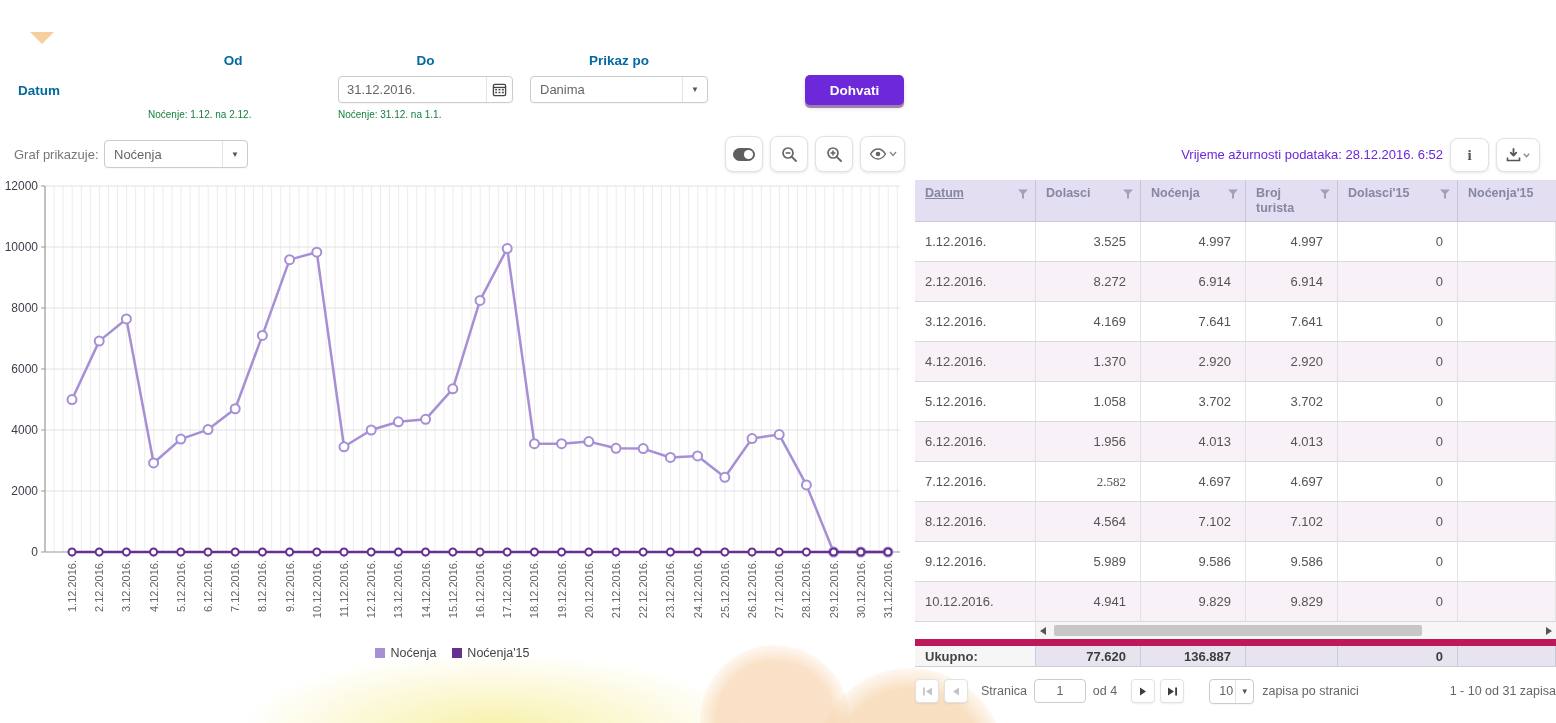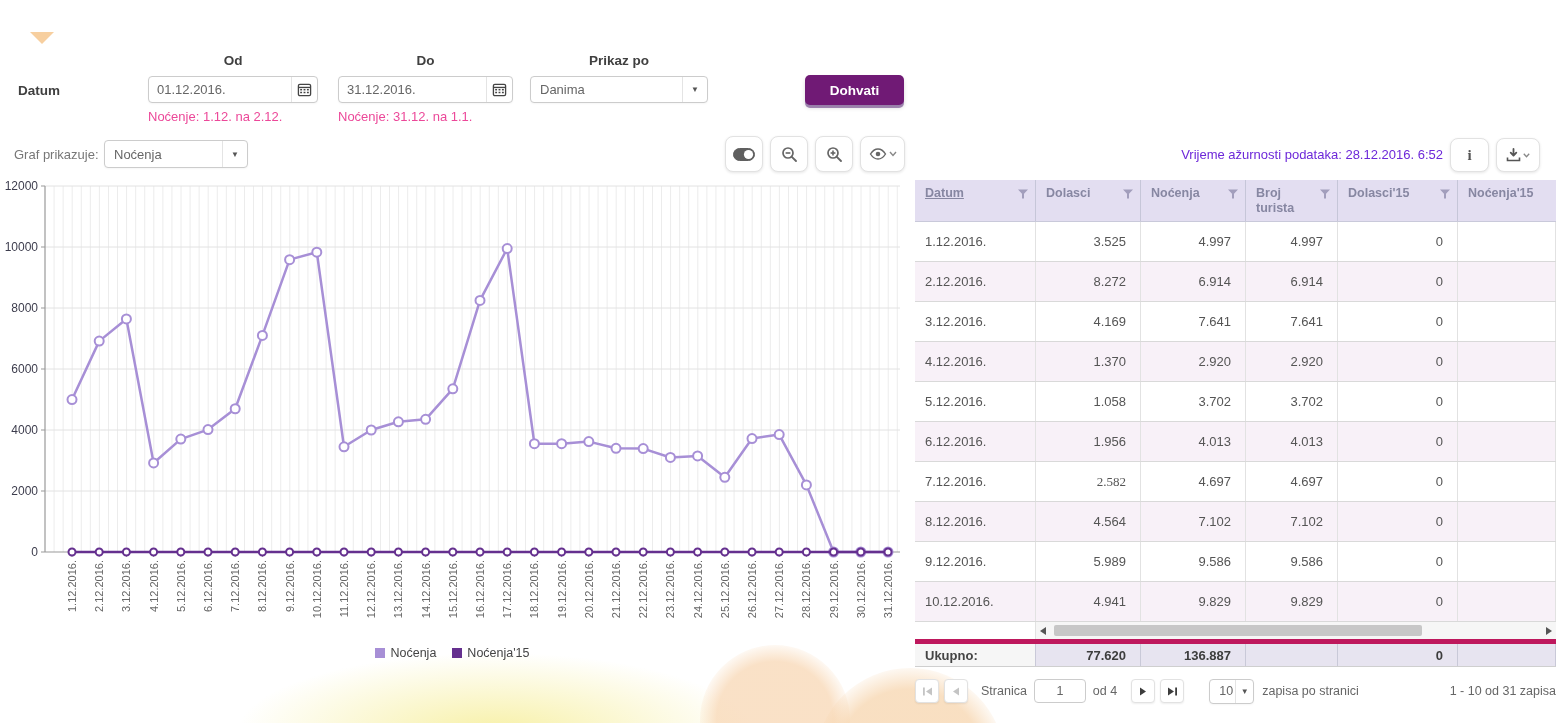--- a/index.html
+++ b/index.html
@@ -20,35 +20,35 @@
   
   .topbar { position:absolute; left:8px; top:7px; right:0; height:25px; z-index:2;
     background:#f8e2a8; border:1px solid #eed493; border-right:none;
     border-radius:9px 0 0 9px; display:flex; align-items:center; }
   .topbar-title { font-size:13px; font-weight:bold; color:#4e4a3b; padding-left:13px; letter-spacing:0.2px; }
   .topbar-pointer { position:absolute; left:30px; top:32px; width:0; height:0; z-index:2;
     border-left:12px solid transparent; border-right:12px solid transparent;
     border-top:12px solid #f7cf9f; }
 
   
-  .flabel { position:absolute; font-size:13.5px; font-weight:bold; color:#404040; }
-  .hint { position:absolute; font-size:13px; color:#ec4899; }
+  .flabel { position:absolute; font-size:13.5px; font-weight:bold; color:#0369a1; }
+  .hint { position:absolute; font-size:10px; color:#15803d; }
   .textinput { position:absolute; height:27px; background:#fff; border:1px solid #ccc;
     border-radius:4px; display:flex; align-items:center; box-shadow:0 1px 2px rgba(0,0,0,0.04); }
   .textinput input { flex:1; border:none; outline:none; font-family:inherit; font-size:13px;
     color:#666; padding:0 8px; min-width:0; background:transparent; }
   .cal-btn { width:26px; align-self:stretch; display:flex; align-items:center; justify-content:center;
     border-left:1px solid #e4e4e4; cursor:pointer; }
   .selectbox { position:absolute; background:#fff; border:1px solid #ccc; border-radius:4px;
     display:flex; align-items:center; box-shadow:0 1px 2px rgba(0,0,0,0.04); cursor:pointer; }
   .selectbox .txt { flex:1; padding:0 9px; font-size:13px; color:#666; white-space:nowrap; overflow:hidden; }
   .selectbox .arr { width:25px; align-self:stretch; display:flex; align-items:center; justify-content:center;
     border-left:1px solid #e4e4e4; font-size:8px; color:#555; }
   .btn-dohvati { position:absolute; left:805px; top:75px; width:99px; height:30px;
-    background:#701a75; border:none; border-radius:5px; box-shadow:0 3px 0 rgba(95,47,125,0.55), 0 3px 4px rgba(0,0,0,0.15);
+    background:#6d28d9; border:none; border-radius:5px; box-shadow:0 3px 0 rgba(95,47,125,0.55), 0 3px 4px rgba(0,0,0,0.15);
     color:#fff; font-family:inherit; font-size:13.5px; font-weight:bold; cursor:pointer; }
 
   
   .ctl-label { position:absolute; font-size:13px; color:#777; }
   .iconbtn { position:absolute; top:136px; height:36px; background:#fff; border:1px solid #e2e2e2;
     border-radius:8px; box-shadow:0 1px 3px rgba(0,0,0,0.10); display:flex; align-items:center;
     justify-content:center; cursor:pointer; gap:2px; }
   .info-row-text { position:absolute; left:1000px; top:147px; width:443px; text-align:right;
     font-size:13px; color:#6d28d9; }
 
@@ -73,21 +73,21 @@
   .g-td { display:flex; align-items:center; border-right:1px solid #e2e2e2;
     font-size:13px; color:#555; padding:0 10px; }
   .g-td.num { justify-content:flex-end; padding-right:14px; }
   .scrollrow { display:flex; height:17px; }
   .scrollrow .left-gap { width:121px; border-right:1px solid #e2e2e2; background:#fff; }
   .hscroll { flex:1; position:relative; background:#f6f6f6; display:flex; align-items:center; }
   .hs-arrow { width:14px; height:17px; display:flex; align-items:center; justify-content:center; cursor:pointer; }
   .hs-track { flex:1; position:relative; height:17px; }
   .hs-thumb { position:absolute; left:4px; top:3px; width:368px; height:11px; background:#c7c7c7;
     border-radius:2px; cursor:grab; }
-  .g-total { display:flex; height:28px; border-top:5px solid #be185d; border-bottom:1px solid #cfcfcf; }
+  .g-total { display:flex; height:28px; border-top:7px solid #be185d; border-bottom:1px solid #cfcfcf; }
   .g-total .g-td { font-weight:bold; color:#3d3d3d; background:#e7e4f0; border-right:1px solid #c9c9d8; }
   .g-total .g-td.lab { background:#f6f6f6; color:#444; }
 
   
   .pager { position:absolute; left:915px; top:678px; width:641px; height:26px;
     display:flex; align-items:center; font-size:12.5px; color:#666; }
   .p-btn { width:24px; height:24px; background:#fff; border:1px solid #e2e2e2; border-radius:4px;
     box-shadow:0 1px 2px rgba(0,0,0,0.07); display:flex; align-items:center; justify-content:center;
     cursor:pointer; margin-right:5px; }
   .p-btn.disabled { cursor:default; }
@@ -108,37 +108,20 @@
   <div class="blob blob-peach-a"></div>
   <div class="blob blob-peach-b"></div>
 
   <div class="topbar-pointer"></div>
 
   <div class="layer flabel" style="left:148px; top:53px; width:170px; text-align:center;">Od</div>
   <div class="layer flabel" style="left:338px; top:53px; width:175px; text-align:center;">Do</div>
   <div class="layer flabel" style="left:530px; top:53px; width:178px; text-align:center;">Prikaz po</div>
   <div class="layer flabel" style="left:18px; top:83px;">Datum</div>
 
-  <div class="textinput layer" style="left:148px; top:76px; width:170px;">
-    <input type="text" value="01.12.2016." style="">
-    <span class="cal-btn">
-      <svg width="15" height="15" viewBox="0 0 16 16">
-          <rect x="1.5" y="2.5" width="13" height="12" rx="1.5" fill="none" stroke="#444" stroke-width="1.4"></rect>
-          <line x1="1.5" y1="5.8" x2="14.5" y2="5.8" stroke="#444" stroke-width="1.4"></line>
-          <g fill="#444">
-            <rect x="3.4" y="7.4" width="2" height="1.6"></rect>
-            <rect x="7" y="7.4" width="2" height="1.6"></rect>
-            <rect x="10.6" y="7.4" width="2" height="1.6"></rect>
-            <rect x="3.4" y="10.4" width="2" height="1.6"></rect>
-            <rect x="7" y="10.4" width="2" height="1.6"></rect>
-            <rect x="10.6" y="10.4" width="2" height="1.6"></rect>
-          </g>
-        </svg>
-    </span>
-  </div>
   <div class="hint layer" style="left:148px; top:109px;">Noćenje: 1.12. na 2.12.</div>
 
   <div class="textinput layer" style="left:338px; top:76px; width:175px;">
     <input type="text" value="31.12.2016." style="">
     <span class="cal-btn">
       <svg width="15" height="15" viewBox="0 0 16 16">
           <rect x="1.5" y="2.5" width="13" height="12" rx="1.5" fill="none" stroke="#444" stroke-width="1.4"></rect>
           <line x1="1.5" y1="5.8" x2="14.5" y2="5.8" stroke="#444" stroke-width="1.4"></line>
           <g fill="#444">
             <rect x="3.4" y="7.4" width="2" height="1.6"></rect>

